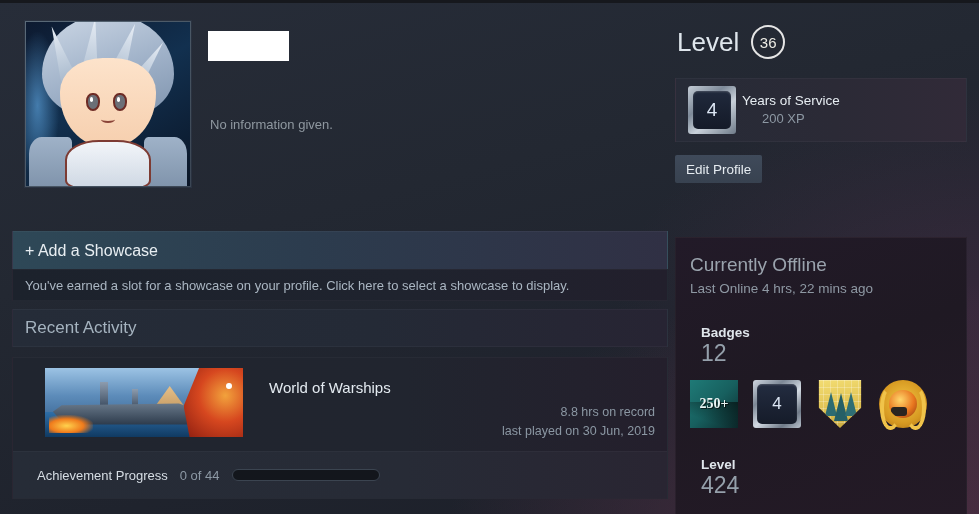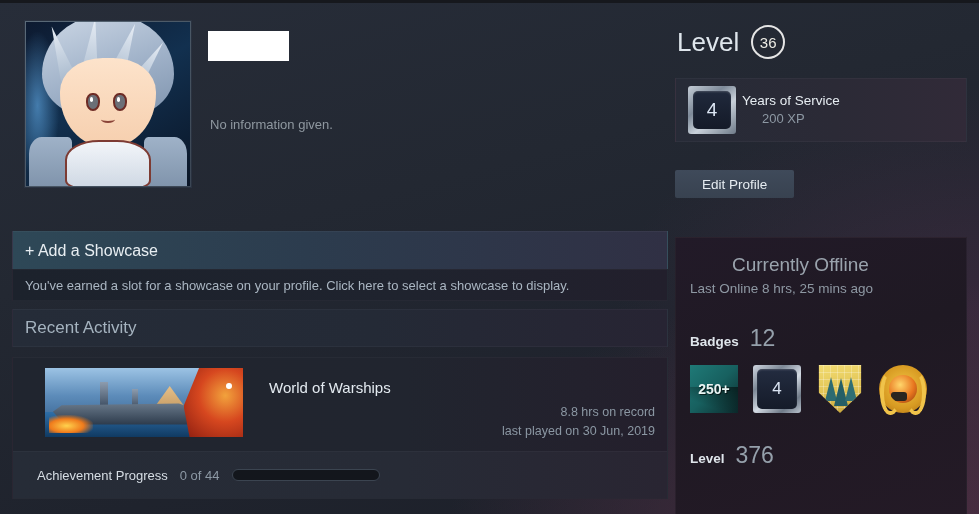--- a/index.html
+++ b/index.html
@@ -371,25 +371,25 @@
     justify-content: center;
     color: #dde7f5;
     font-size: 19px;
     box-shadow: inset 0 1px 2px rgba(255,255,255,0.18);
   }
   .svc-text { padding-left: 6px; }
   .svc-title { font-size: 13.5px; color: #e7edf2; line-height: 18px; }
   .svc-xp { font-size: 13px; color: #8d98a3; line-height: 18px; margin-left: 20px; }
 
   .edit-btn {
-    margin-top: 28px;
+    margin-top: 13px;
     display: inline-flex;
     align-items: center;
     height: 28px;
-    padding: 0 27px;
+    padding: 0 11px;
     font-size: 13.5px;
     color: #e6ecf1;
     background: linear-gradient(180deg, #3f4a5a 0%, #384250 100%);
     border-radius: 2px;
     cursor: pointer;
   }
 
   .status-card {
     position: absolute;
     left: 675px;
@@ -400,31 +400,31 @@
     box-sizing: border-box;
     background: linear-gradient(160deg, #221a28 0%, #1f1923 45%, #241a26 100%);
     border-top: 1px solid rgba(255,255,255,0.04);
     border-left: 1px solid rgba(255,255,255,0.03);
     border-right: 1px solid rgba(255,255,255,0.03);
   }
   .status-title {
     font-size: 19px;
     color: #9aa3ad;
     font-weight: 400;
-    margin-left: 42px;
   }
   .status-sub {
     margin-top: 5px;
     font-size: 13.5px;
     color: #8e98a3;
   }
   .stat-row {
     margin-top: 29px;
     display: flex;
     align-items: baseline;
+    flex-direction: column;
   }
   .stat-label {
     font-size: 13.5px;
     color: #dfe5eb;
     font-weight: bold;
   }
   .stat-value {
     margin-left: 11px;
     font-size: 23px;
     color: #95a0ab;
@@ -442,20 +442,21 @@
     position: relative;
     flex: 0 0 48px;
   }
   
   .b-250 {
     background: linear-gradient(135deg, #1f7a77 0%, #17605f 50%, #0c2b2d 100%);
     display: flex;
     align-items: center;
     justify-content: center;
     overflow: hidden;
+    font-family: Liberation Serif, serif;
   }
   .b-250 span {
     font-size: 14px;
     font-weight: bold;
     color: #e9f4f3;
     text-shadow: 1px 1px 0 rgba(0,0,0,.6);
     z-index: 2;
   }
   .b-250::after {
     content: "";
@@ -642,21 +643,21 @@
       <div class="svc-title">Years of Service</div>
       <div class="svc-xp">200 XP</div>
     </div>
   </div>
 
   <div class="edit-btn">Edit Profile</div>
 </div>
 
 <div class="status-card">
   <div class="status-title">Currently Offline</div>
-  <div class="status-sub">Last Online 8 hrs, 25 mins ago</div>
+  <div class="status-sub">Last Online 4 hrs, 22 mins ago</div>
 
   <div class="stat-row">
     <span class="stat-label">Badges</span>
     <span class="stat-value">12</span>
   </div>
 
   <div class="badge-row">
     <div class="badge-ico b-250">
       <span>250+</span>
     </div>
@@ -668,15 +669,15 @@
       <span class="tree t2"></span>
       <span class="tree t3"></span>
     </div>
     <div class="badge-ico b-medal">
       <div class="b-medal-in"></div>
     </div>
   </div>
 
   <div class="stat-row">
     <span class="stat-label">Level</span>
-    <span class="stat-value">376</span>
+    <span class="stat-value">424</span>
   </div>
 </div>
 
 </body></html>

